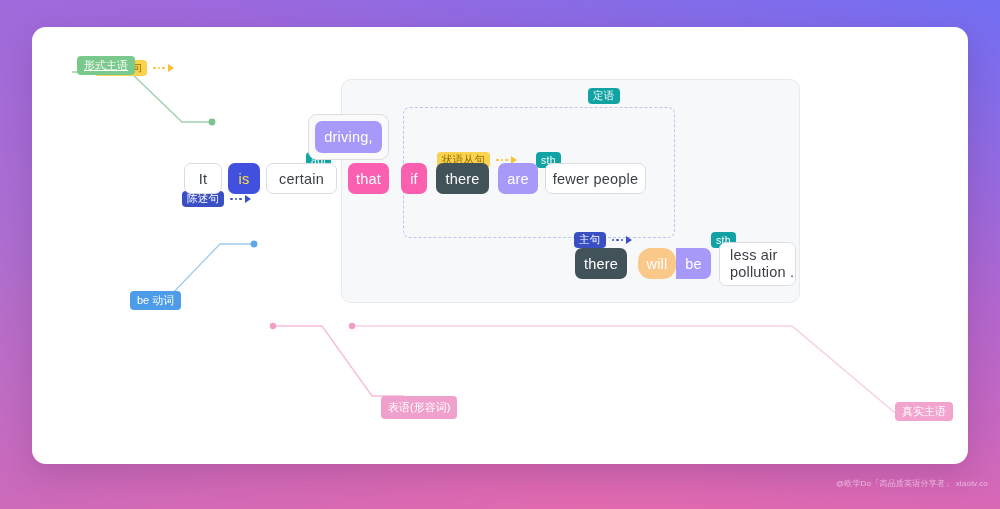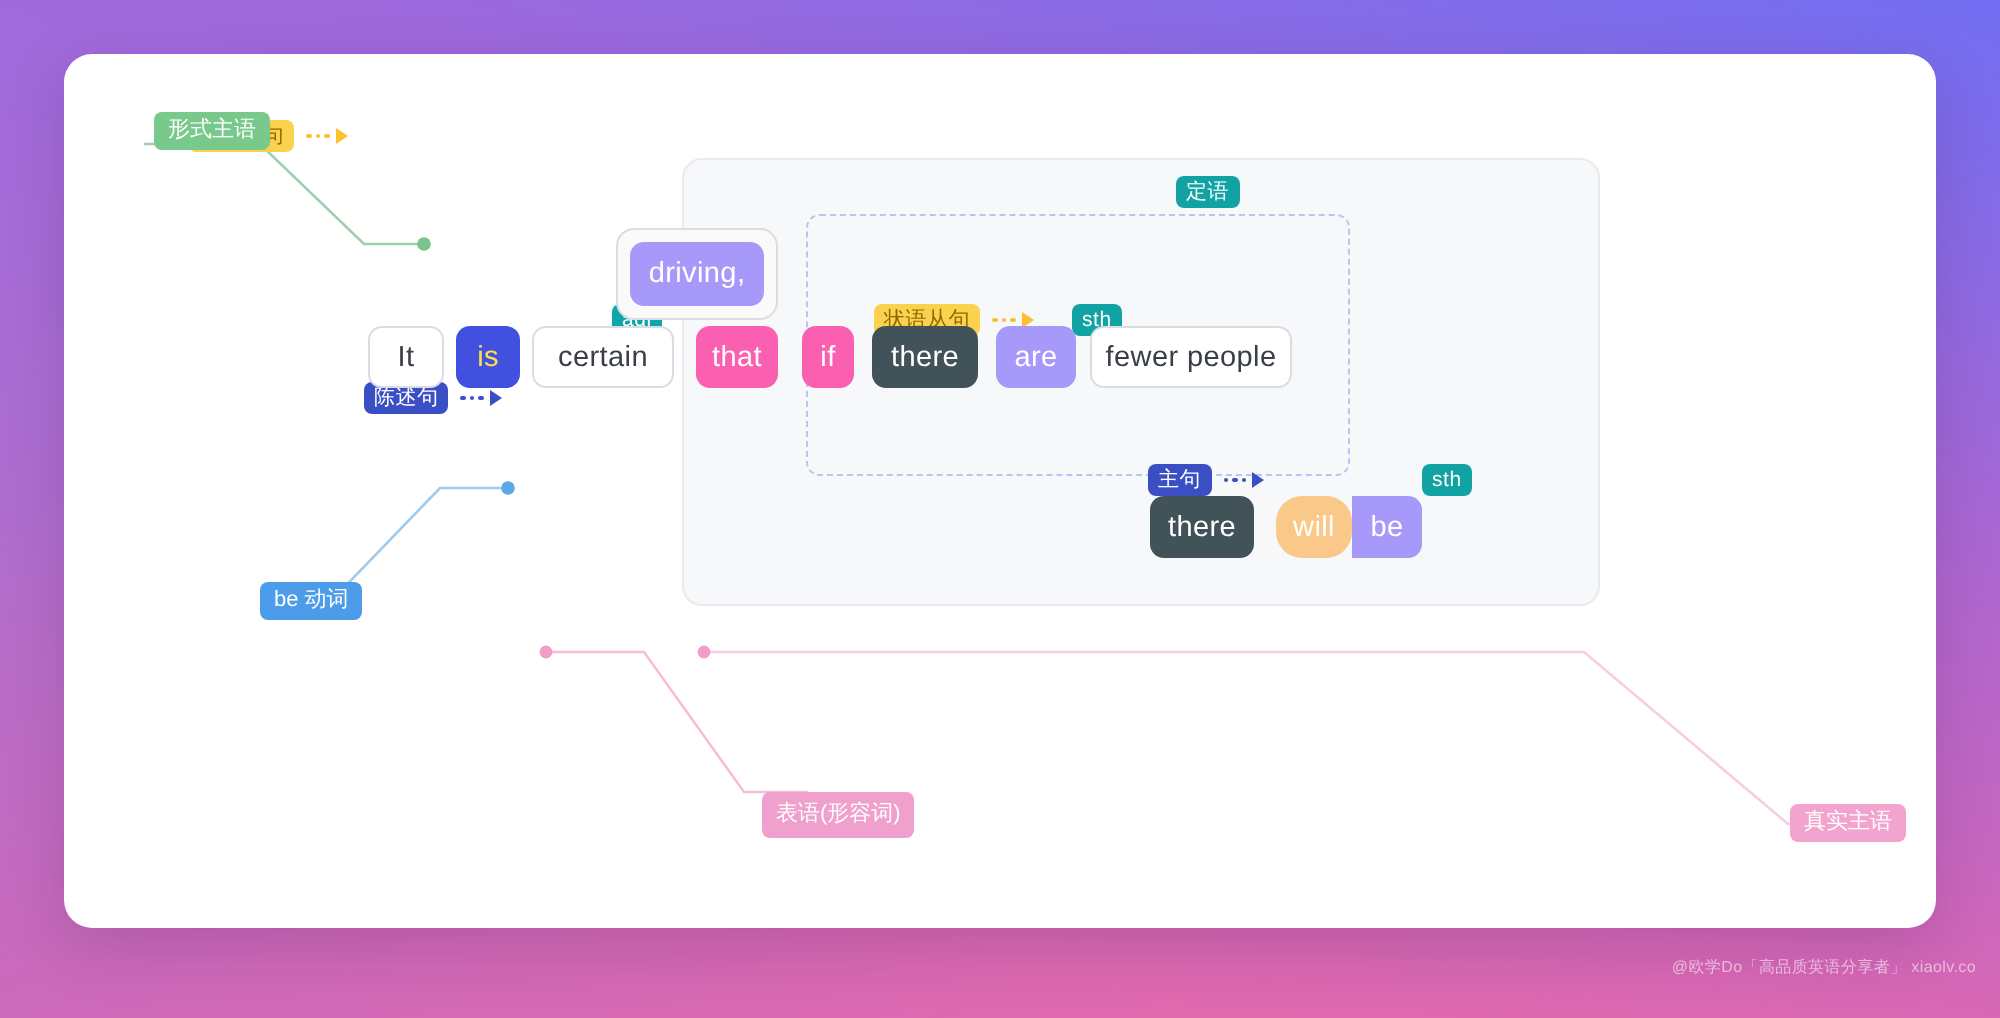--- a/index.html
+++ b/index.html
@@ -95,21 +95,21 @@
 
   
   .clabel {
     position: absolute;
     display: flex; align-items: center; justify-content: flex-start;
     padding: 2px 7px;
     border-radius: 4px;
     font-size: 11px; color: #fff;
     white-space: nowrap; line-height: 15px;
   }
-  .clabel.green { background: #79c98c; }
+  .clabel.green { background: #79c98c; text-decoration: underline; }
   .clabel.blue  { background: #4d9cea; }
   .clabel.pink  { background: #f0a0cc; }
   .clabel.pink2 { background: #f2a4ce; }
   .clabel.multi { flex-direction: row; align-items: flex-start; padding: 4px 7px; }
 
   
   .driving-wrap {
     position: absolute;
     left: 276px; top: 50px;
     width: 81px; height: 46px;
@@ -230,20 +230,24 @@
     <div class="tok violet" style="left:466px; top:136px; width:40px;">are</div>
     <div class="tok plain" style="left:513px; top:136px; width:101px;">fewer people</div>
 
     <div class="driving-wrap">
       <div class="tok violet">driving,</div>
     </div>
 
     <div class="tok dark" style="left:543px; top:221px; width:52px;">there</div>
     <div class="tok orange" style="left:606px; top:221px; width:38px;">will</div>
     <div class="tok violet" style="left:644px; top:221px; width:35px; border-top-left-radius:0; border-bottom-left-radius:0;">be</div>
+    <div class="tok plain two-line" style="left:687px; top:215px; width:77px;">
+      <span>less air</span>
+      <span>pollution .</span>
+    </div>
 
     <div class="clabel green" style="left:45px; top:29px;">形式主语</div>
     <div class="clabel blue" style="left:98px; top:264px;">be 动词</div>
     <div class="clabel pink multi" style="left:349px; top:369px;">
       <span>表语</span>
       <span>(形容词)</span>
     </div>
     <div class="clabel pink2" style="left:863px; top:375px;">真实主语</div>
 
   </div>

